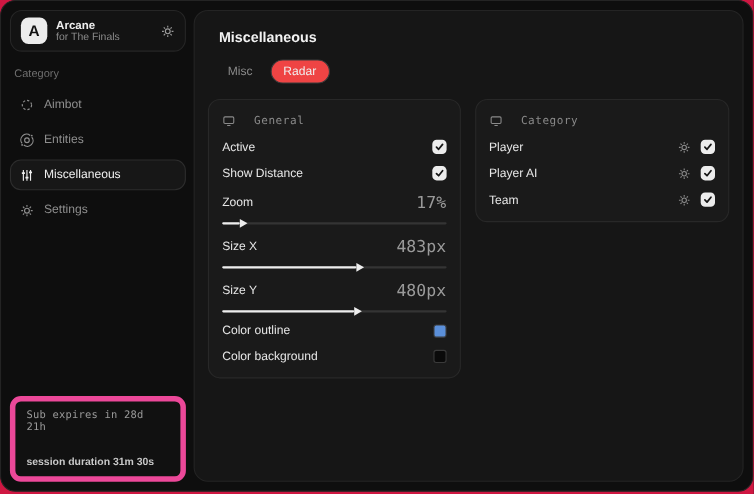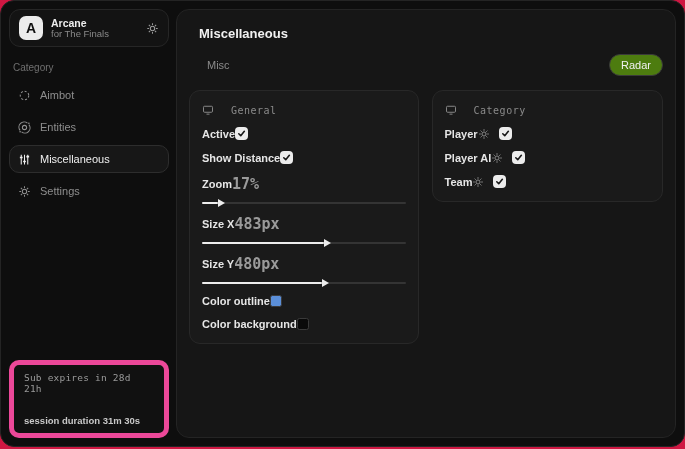--- a/index.html
+++ b/index.html
@@ -27,30 +27,30 @@
   .nav-item .nicon{display:flex;color:inherit;}
   .spacer{flex:1;}
   .footer-card{border:5px solid #ec4899;background:#111111;border-radius:10px;padding:7px 10px;}
   .footer-line1{font-family:"DejaVu Sans Mono",monospace;font-size:9.5px;color:#9a9a9a;letter-spacing:.2px;}
   .footer-line2{font-size:9.5px;font-weight:bold;color:#c9c9c9;margin-top:21px;}
 
   
   .panel{position:absolute;left:175px;top:8px;right:8px;bottom:8px;background:#161616;
          border:1px solid #242424;border-radius:13px;box-sizing:border-box;padding:14px 12px;}
   .page-title{font-size:13px;font-weight:bold;color:#f2f2f2;margin:2px 0 0 10px;}
-  .tabs{display:flex;align-items:center;gap:4px;margin:13px 0 0 6px;justify-content:space-between;}
+  .tabs{display:flex;align-items:center;gap:4px;margin:13px 0 0 6px;}
   .tab{font-size:11px;color:#8a8a8a;padding:4px 11px;border-radius:999px;border:1px solid transparent;cursor:pointer;}
-  .tab.active{background:#4d7c0f;border-color:#3a3a3a;color:#f0f0f0;}
+  .tab.active{background:#ef4444;border-color:#3a3a3a;color:#f0f0f0;}
   .cards{display:flex;align-items:flex-start;gap:13px;margin:14px 0 0 0;}
   .card{background:#1a1a1a;border:1px solid #282828;border-radius:11px;box-sizing:border-box;padding:11px 12px 13px 12px;}
   .card.general{width:236px;}
   .card.entities{width:238px;}
   .card-header{display:flex;align-items:center;gap:17px;color:#8a8a8a;
                font-family:"DejaVu Sans Mono",monospace;font-size:10px;letter-spacing:.5px;margin:2px 0 4px 0;}
-  .row{display:flex;align-items:center;margin-top:11px;font-weight:bold;}
+  .row{display:flex;align-items:center;justify-content:space-between;margin-top:11px;}
   .row-label{font-size:11px;color:#e6e6e6;}
   .row-value{font-family:"DejaVu Sans Mono",monospace;font-size:15px;color:#9a9a9a;}
   .checkbox{width:13px;height:13px;border-radius:4px;background:#ececec;display:flex;
             align-items:center;justify-content:center;cursor:pointer;flex:0 0 auto;}
   .slider{position:relative;height:2px;background:#343434;border-radius:2px;margin-top:9px;cursor:pointer;}
   .slider-fill{position:absolute;left:0;top:0;height:2px;background:#ededed;border-radius:2px;}
   .slider-fill::after{content:"";position:absolute;right:-7px;top:-3.5px;width:0;height:0;
             border-left:7px solid #ededed;border-top:4.5px solid transparent;border-bottom:4.5px solid transparent;}
   .swatch{width:10px;height:10px;border-radius:2.5px;border:1px solid #3a3a3a;cursor:pointer;}
   .ent-right{display:flex;align-items:center;gap:9px;}

